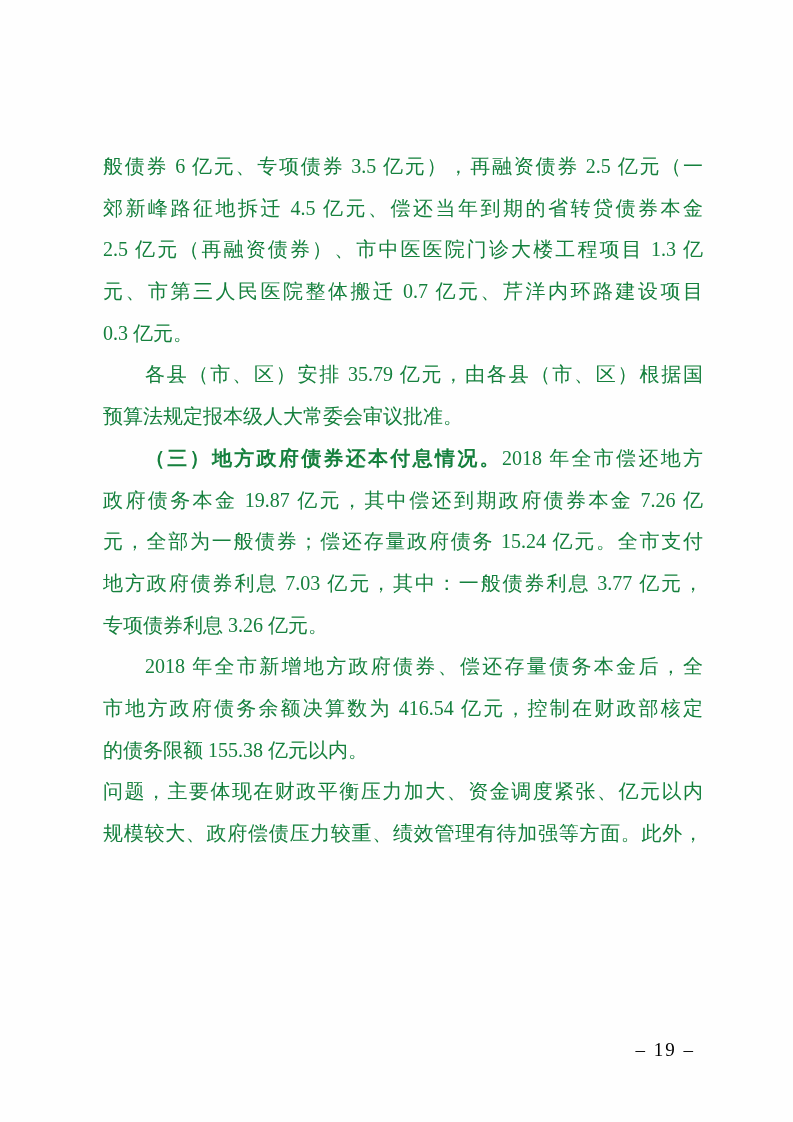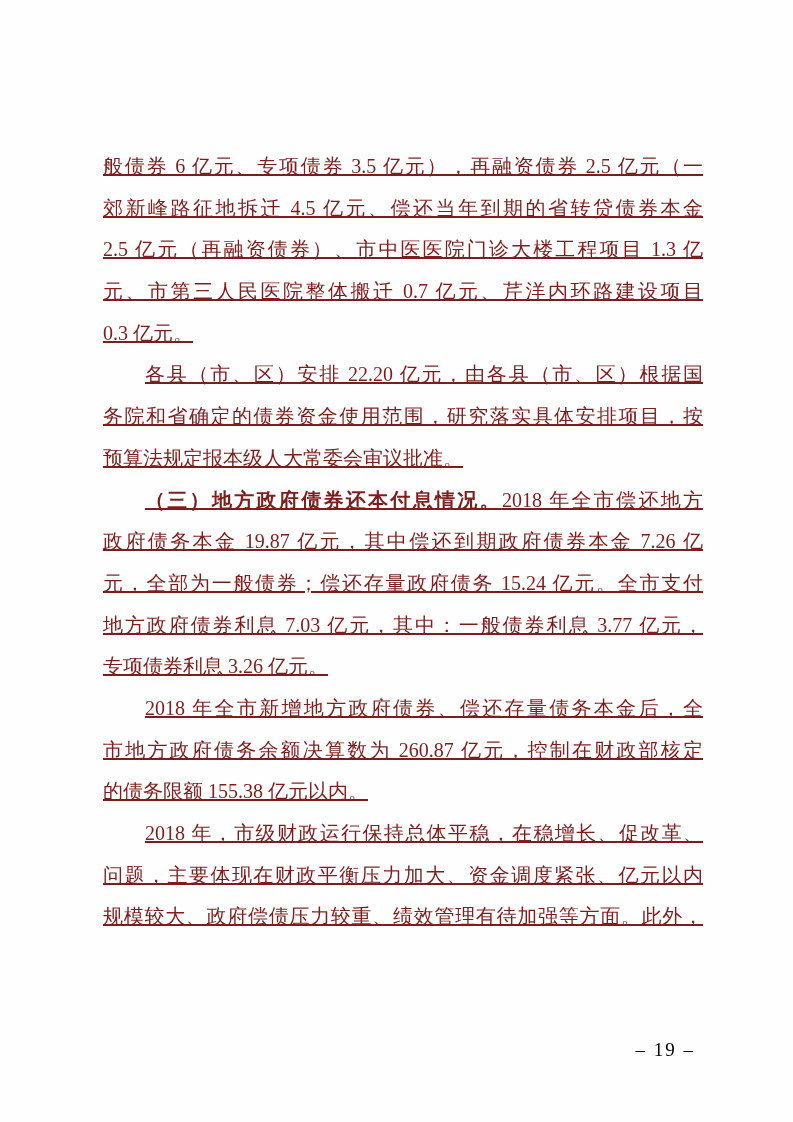--- a/index.html
+++ b/index.html
@@ -49,37 +49,35 @@
     line-height: 24px;
     letter-spacing: 2px;
     font-family: Liberation Serif, serif;
   }
 </style>
 </head>
 <body>
 
 <div class="page">
 
-  <div class="text-block" style="color: #7f1d1d; text-decoration: underline;">
+  <div class="text-block" style="color: #15803d;">
       <div class="line">般债券 6 亿元、专项债券 3.5 亿元），再融资债券 2.5 亿元（一</div>
       <div class="line">郊新峰路征地拆迁 4.5 亿元、偿还当年到期的省转贷债券本金</div>
       <div class="line">2.5 亿元（再融资债券）、市中医医院门诊大楼工程项目 1.3 亿</div>
       <div class="line">元、市第三人民医院整体搬迁 0.7 亿元、芹洋内环路建设项目</div>
       <div class="line para-end">0.3 亿元。</div>
-      <div class="line indent">各县（市、区）安排 22.20 亿元，由各县（市、区）根据国</div>
-      <div class="line">务院和省确定的债券资金使用范围，研究落实具体安排项目，按</div>
+      <div class="line indent">各县（市、区）安排 35.79 亿元，由各县（市、区）根据国</div>
       <div class="line para-end">预算法规定报本级人大常委会审议批准。</div>
       <div class="line indent"><span class="bold">（三）地方政府债券还本付息情况。</span>2018 年全市偿还地方</div>
       <div class="line">政府债务本金 19.87 亿元，其中偿还到期政府债券本金 7.26 亿</div>
       <div class="line">元，全部为一般债券；偿还存量政府债务 15.24 亿元。全市支付</div>
       <div class="line">地方政府债券利息 7.03 亿元，其中：一般债券利息 3.77 亿元，</div>
       <div class="line para-end">专项债券利息 3.26 亿元。</div>
       <div class="line indent">2018 年全市新增地方政府债券、偿还存量债务本金后，全</div>
-      <div class="line">市地方政府债务余额决算数为 260.87 亿元，控制在财政部核定</div>
+      <div class="line">市地方政府债务余额决算数为 416.54 亿元，控制在财政部核定</div>
       <div class="line para-end">的债务限额 155.38 亿元以内。</div>
-      <div class="line indent">2018 年，市级财政运行保持总体平稳，在稳增长、促改革、</div>
       <div class="line">问题，主要体现在财政平衡压力加大、资金调度紧张、亿元以内</div>
       <div class="line">规模较大、政府偿债压力较重、绩效管理有待加强等方面。此外，</div>
     </div>
 
   <div class="footer">– 19 –</div>
 
 </div>
 
 </body></html>

